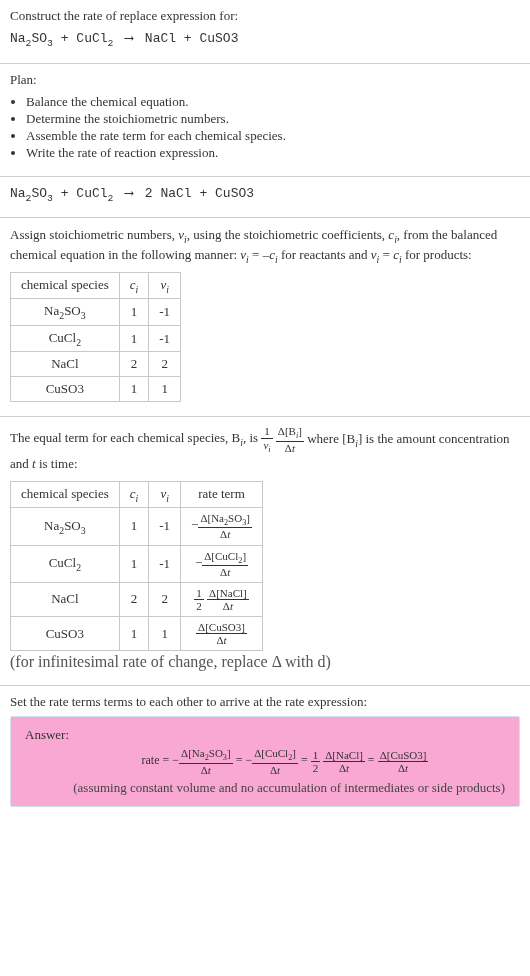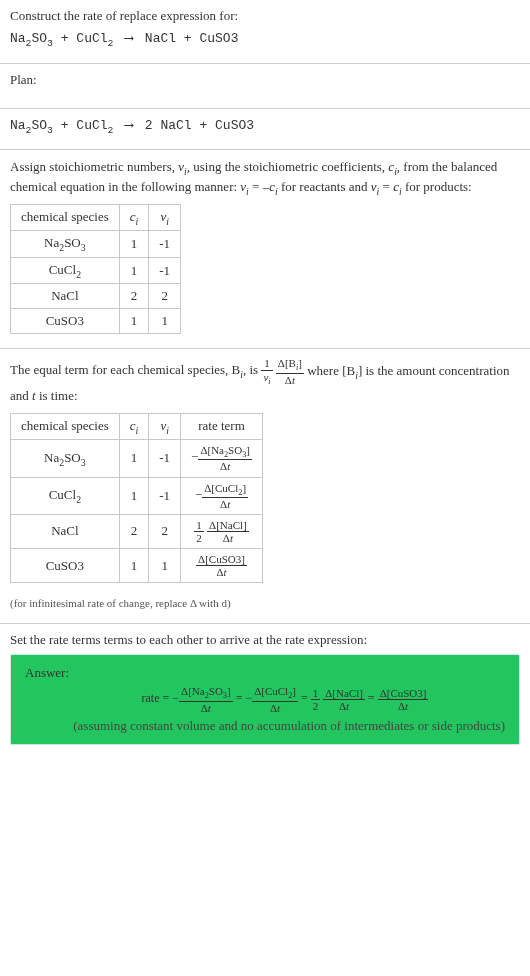--- a/index.html
+++ b/index.html
@@ -46,43 +46,49 @@
   .frac {
     display: inline-block;
     vertical-align: middle;
     text-align: center;
     font-size: 11px;
     line-height: 1.1;
   }
   .frac .num { display:block; border-bottom: 1px solid #333; padding: 0 2px; }
   .frac .den { display:block; padding: 0 2px; }
   .answer-box {
-    background: #22c55e;
+    background: #f9a8d4;
     border: 1px solid #cfe3ec;
     padding: 10px 14px 10px 14px;
     margin-top: 6px;
     border-radius: 2px;
   }
   .answer-label { font-size: 13px; margin-bottom:4px; }
   .answer-note { font-size: 13px; color:#444; text-align: right; margin-top:4px;}
-  .small-note { font-size: 11px; color:#555; margin-top:14px;}
+  .small-note { font-size: 16px; color:#555; margin-top:2px;}
   .inline-mid { vertical-align: middle; }
   .row-eq { text-align:center; font-size:12px; margin-left:40px;}
   .arrow { display:inline-block; padding:0 4px;}
 </style>
 </head>
 <body>
 
 <div class="section">
   <div class="heading">Construct the rate of replace expression for:</div>
   <div class="eq">Na<sub>2</sub>SO<sub>3</sub> + CuCl<sub>2</sub> <span class="arrow">⟶</span> NaCl + CuSO3</div>
 </div>
 
 <div class="section">
   <div class="heading">Plan:</div>
+  <ul class="plan">
+    <li>Balance the chemical equation.</li>
+    <li>Determine the stoichiometric numbers.</li>
+    <li>Assemble the rate term for each chemical species.</li>
+    <li>Write the rate of reaction expression.</li>
+  </ul>
 </div>
 
 <div class="section">
   <div class="eq">Na<sub>2</sub>SO<sub>3</sub> + CuCl<sub>2</sub> <span class="arrow">⟶</span> 2 NaCl + CuSO3</div>
 </div>
 
 <div class="section">
   <div class="heading" style="line-height:1.35">Assign stoichiometric numbers, <i>ν<sub>i</sub></i>, using the stoichiometric coefficients, <i>c<sub>i</sub></i>, from the balanced chemical equation in the following manner: <i>ν<sub>i</sub></i> = –<i>c<sub>i</sub></i> for reactants and <i>ν<sub>i</sub></i> = <i>c<sub>i</sub></i> for products:</div>
   <table class="stoich">
     <tbody>

